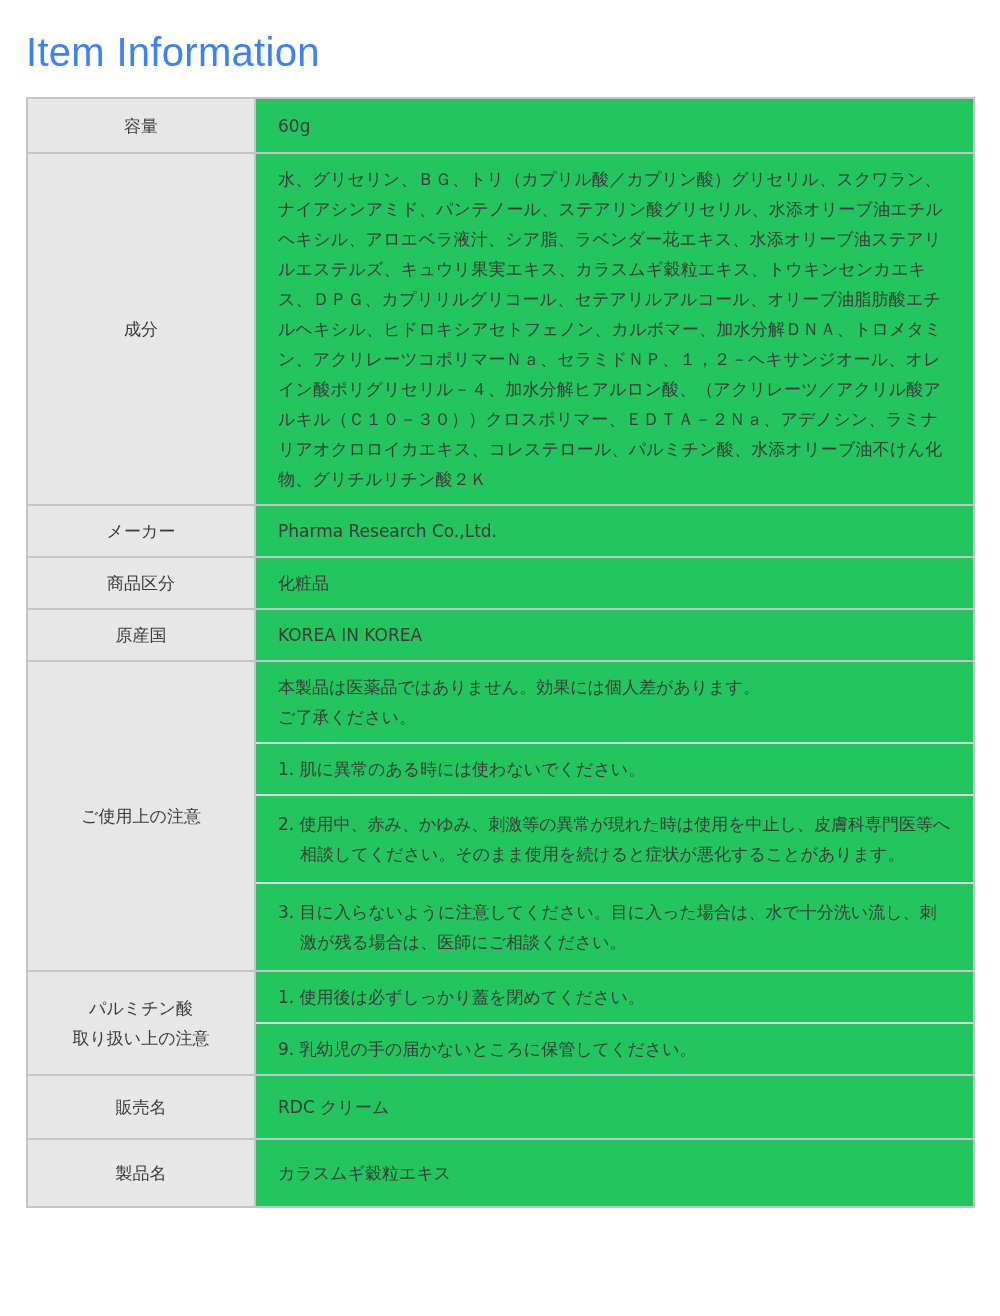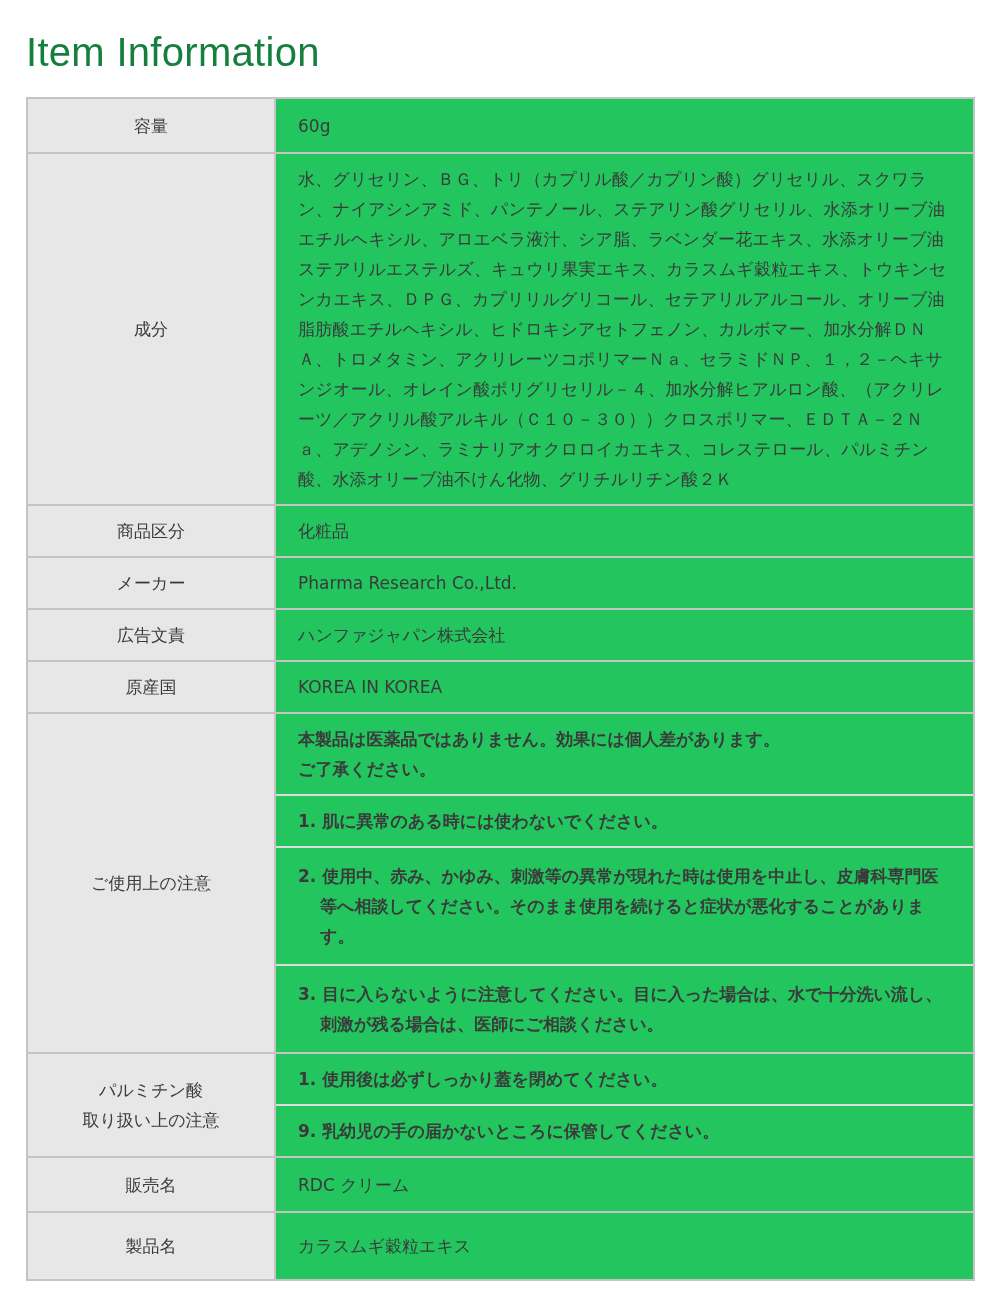--- a/index.html
+++ b/index.html
@@ -1,23 +1,23 @@
 <!DOCTYPE html>
 <html><head>
 <meta charset="utf-8">
 <style>
   html, body { margin:0; padding:0; background:#fff; }
   body { width:1000px; height:1316px; position:relative; font-family:"DejaVu Sans","Liberation Sans",sans-serif; color:#3a3a3a; }
-  .title { position:absolute; left:26px; top:30px; font-family:"Liberation Sans","DejaVu Sans",sans-serif; font-size:40px; font-weight:300; color:#15803d; letter-spacing:0.3px; margin:0; }
+  .title { position:absolute; left:26px; top:30px; font-family:"Liberation Sans","DejaVu Sans",sans-serif; font-size:40px; font-weight:300; color:#3b82f6; letter-spacing:0.3px; margin:0; }
   table.info { position:absolute; left:26px; top:97px; width:949px; border-collapse:collapse; border:2px solid #bdbdbd; table-layout:fixed; }
   table.info td { border:2px solid #c4c4c4; font-size:17px; line-height:30px; }
-  td.lbl { width:226px; background:#e7e7e7; text-align:center; vertical-align:middle; padding:0 10px; }
+  td.lbl { width:226px; background:#e7e7e7; text-align:center; vertical-align:middle; padding:0 0; }
   td.val { background:#22c55e; padding:10px 20px 10px 22px; }
   .sub { display:block; }
-  .subrow { padding:10px 20px 10px 22px; border-top:2px solid #dcdcdc;font-weight:bold; }
+  .subrow { padding:10px 20px 10px 22px; border-top:2px solid #dcdcdc; }
   .subrow:first-child { border-top:none; }
   td.multi { padding:0; }
   .item { padding-left:22px; text-indent:-22px; }
   .ing { padding:13px 20px 13px 22px; line-height:31.5px; letter-spacing:0.2px;margin-top:48px; }
 </style>
 </head>
 <body>
 
 <h1 class="title">Item Information</h1>
 
@@ -25,30 +25,26 @@
   <tbody>
       <tr style="height:55px">
     <td class="lbl">容量</td>
     <td class="val">60g</td>
   </tr>
   <tr>
     <td class="lbl">成分</td>
     <td class="val ing">水、グリセリン、ＢＧ、トリ（カプリル酸／カプリン酸）グリセリル、スクワラン、ナイアシンアミド、パンテノール、ステアリン酸グリセリル、水添オリーブ油エチルヘキシル、アロエベラ液汁、シア脂、ラベンダー花エキス、水添オリーブ油ステアリルエステルズ、キュウリ果実エキス、カラスムギ穀粒エキス、トウキンセンカエキス、ＤＰＧ、カプリリルグリコール、セテアリルアルコール、オリーブ油脂肪酸エチルヘキシル、ヒドロキシアセトフェノン、カルボマー、加水分解ＤＮＡ、トロメタミン、アクリレーツコポリマーＮａ、セラミドＮＰ、１，２－ヘキサンジオール、オレイン酸ポリグリセリル－４、加水分解ヒアルロン酸、（アクリレーツ／アクリル酸アルキル（Ｃ１０－３０））クロスポリマー、ＥＤＴＡ－２Ｎａ、アデノシン、ラミナリアオクロロイカエキス、コレステロール、パルミチン酸、水添オリーブ油不けん化物、グリチルリチン酸２Ｋ</td>
   </tr>
   <tr style="height:46px">
-    <td class="lbl">商品区分</td>
-    <td class="val">化粧品</td>
-  </tr>
-  <tr style="height:46px">
     <td class="lbl">メーカー</td>
     <td class="val">Pharma Research Co.,Ltd.</td>
   </tr>
   <tr style="height:46px">
-    <td class="lbl">広告文責</td>
-    <td class="val">ハンファジャパン株式会社</td>
+    <td class="lbl">商品区分</td>
+    <td class="val">化粧品</td>
   </tr>
   <tr style="height:46px">
     <td class="lbl">原産国</td>
     <td class="val">KOREA IN KOREA</td>
   </tr>
   <tr>
     <td class="lbl">ご使用上の注意</td>
     <td class="val multi">
       <div class="subrow">
         <span class="sub">本製品は医薬品ではありません。効果には個人差があります。</span>
@@ -72,21 +68,21 @@
     </td>
     <td class="val multi">
       <div class="subrow">
             <div class="item">1. 使用後は必ずしっかり蓋を閉めてください。</div>
           </div>
       <div class="subrow">
             <div class="item">9. 乳幼児の手の届かないところに保管してください。</div>
           </div>
     </td>
   </tr>
-  <tr style="height:55px">
+  <tr style="height:64px">
     <td class="lbl">販売名</td>
     <td class="val">RDC クリーム</td>
   </tr>
   <tr style="height:68px">
     <td class="lbl">製品名</td>
     <td class="val">カラスムギ穀粒エキス</td>
   </tr>
 </tbody>
   </table>
 

